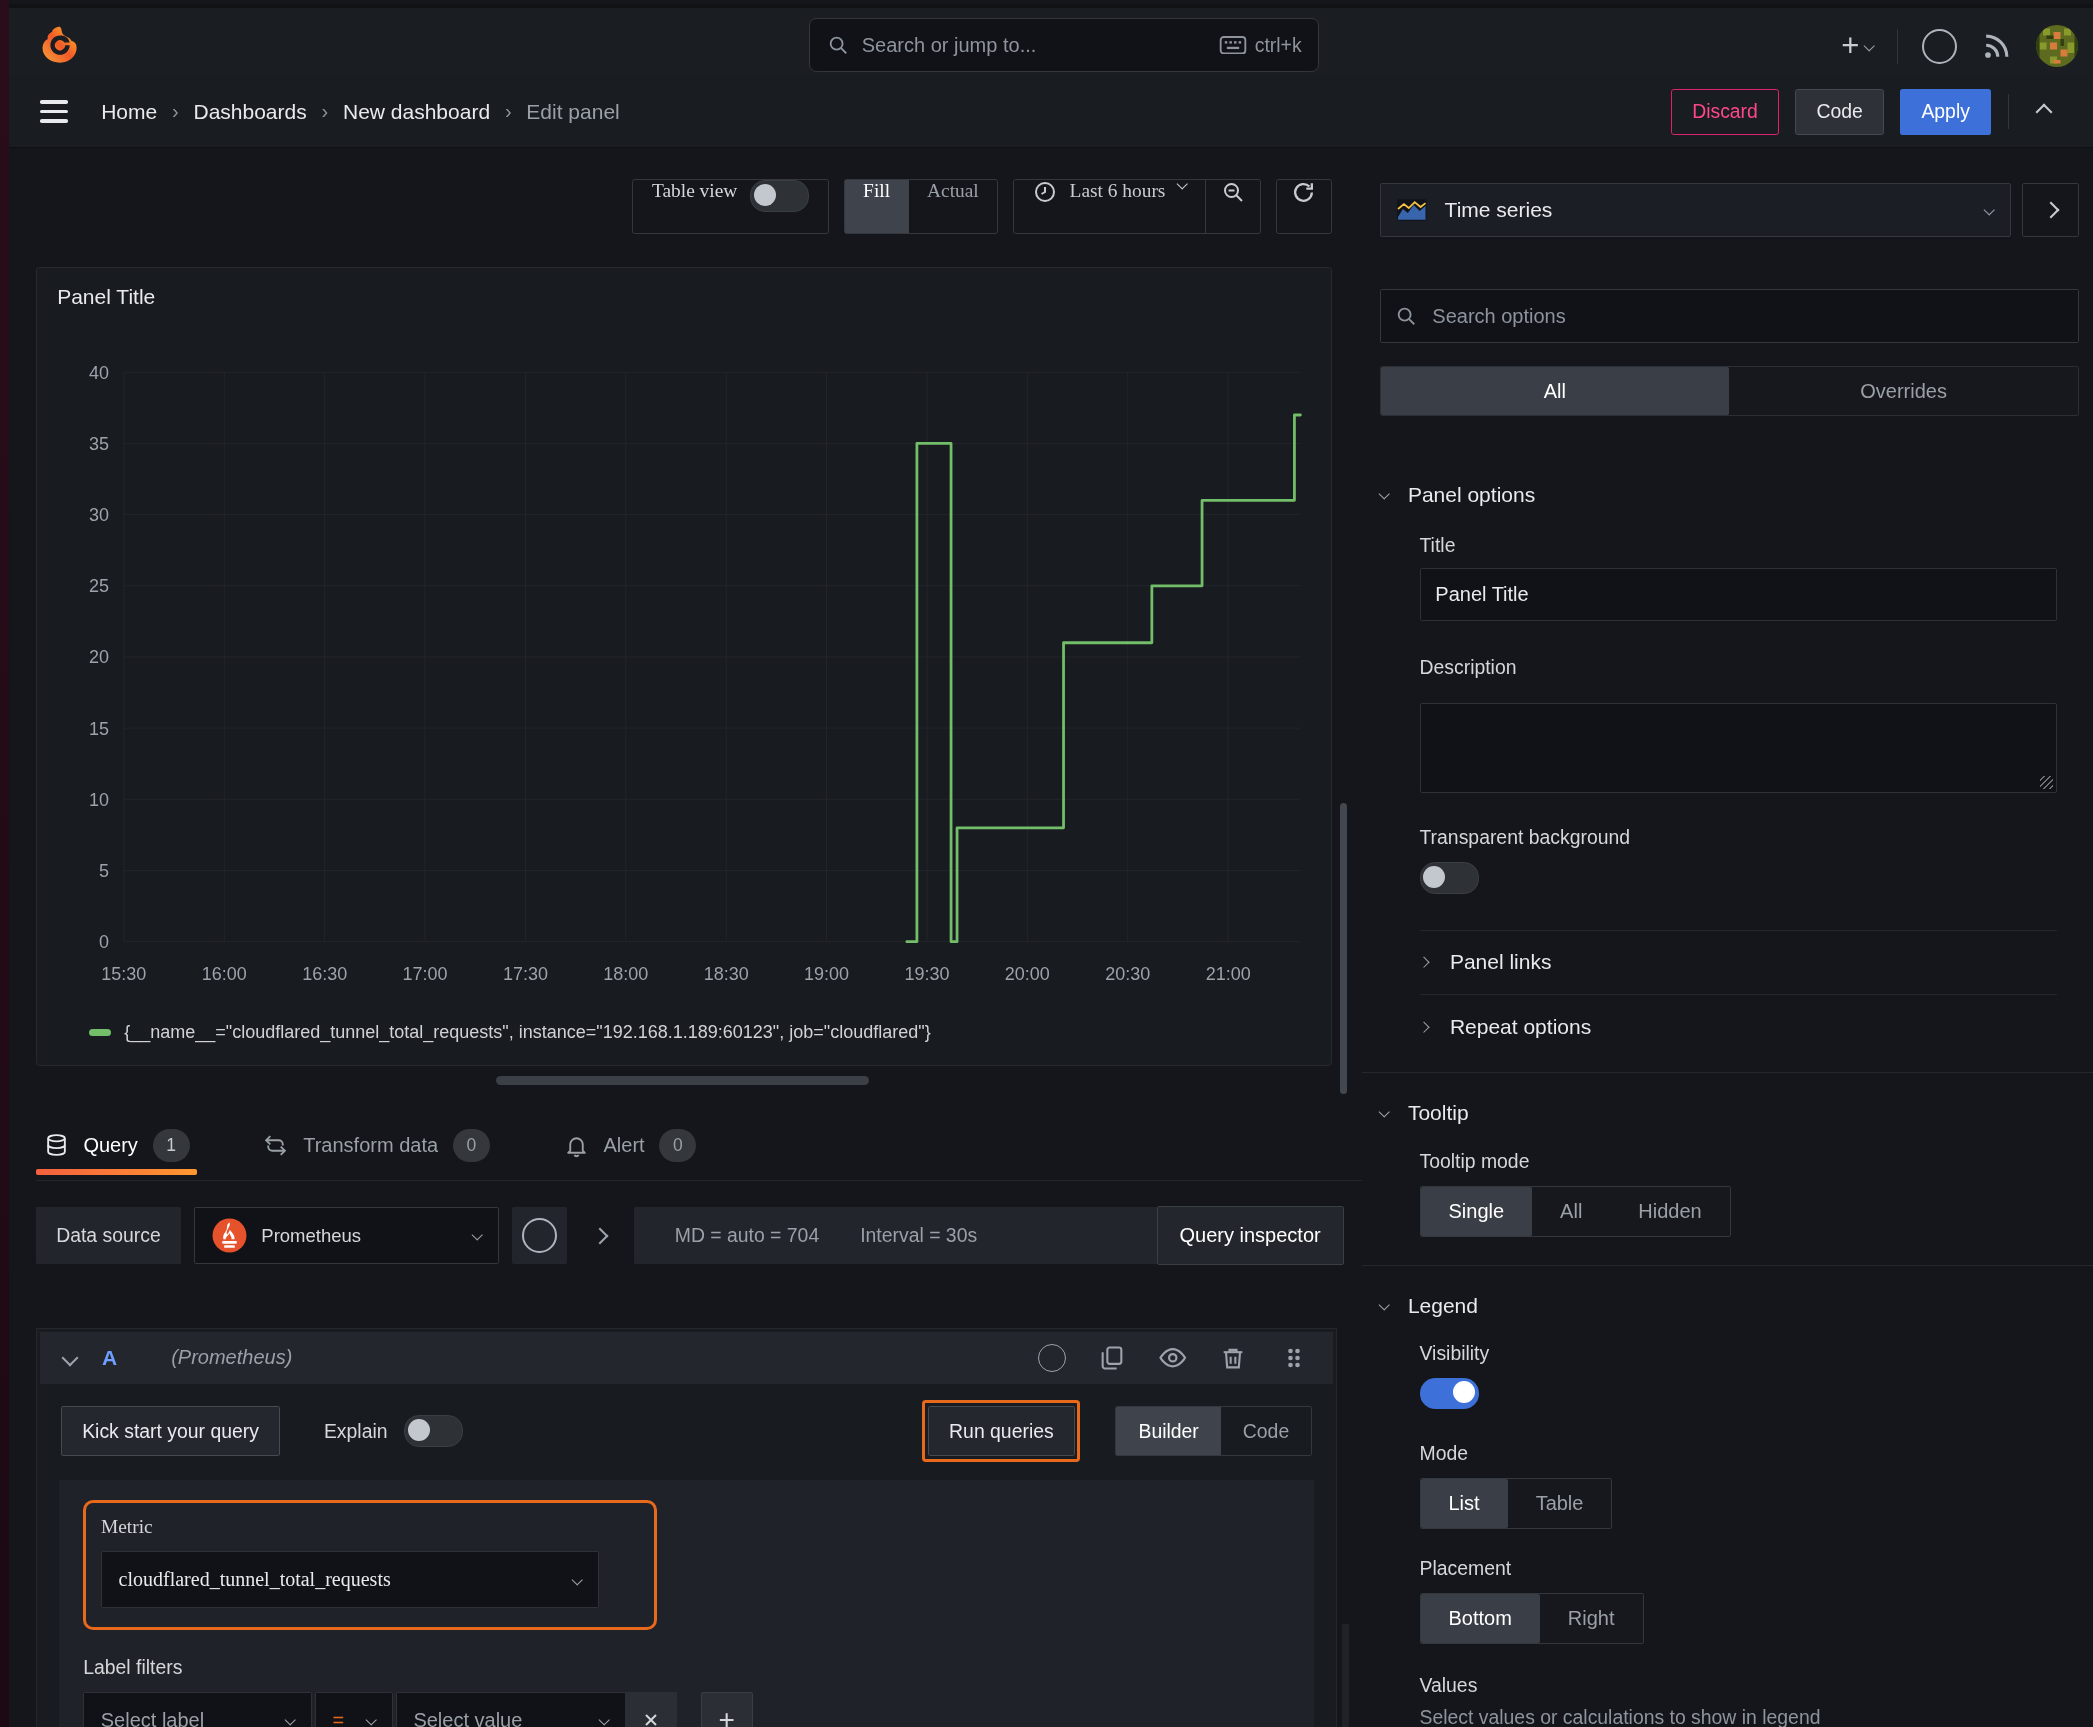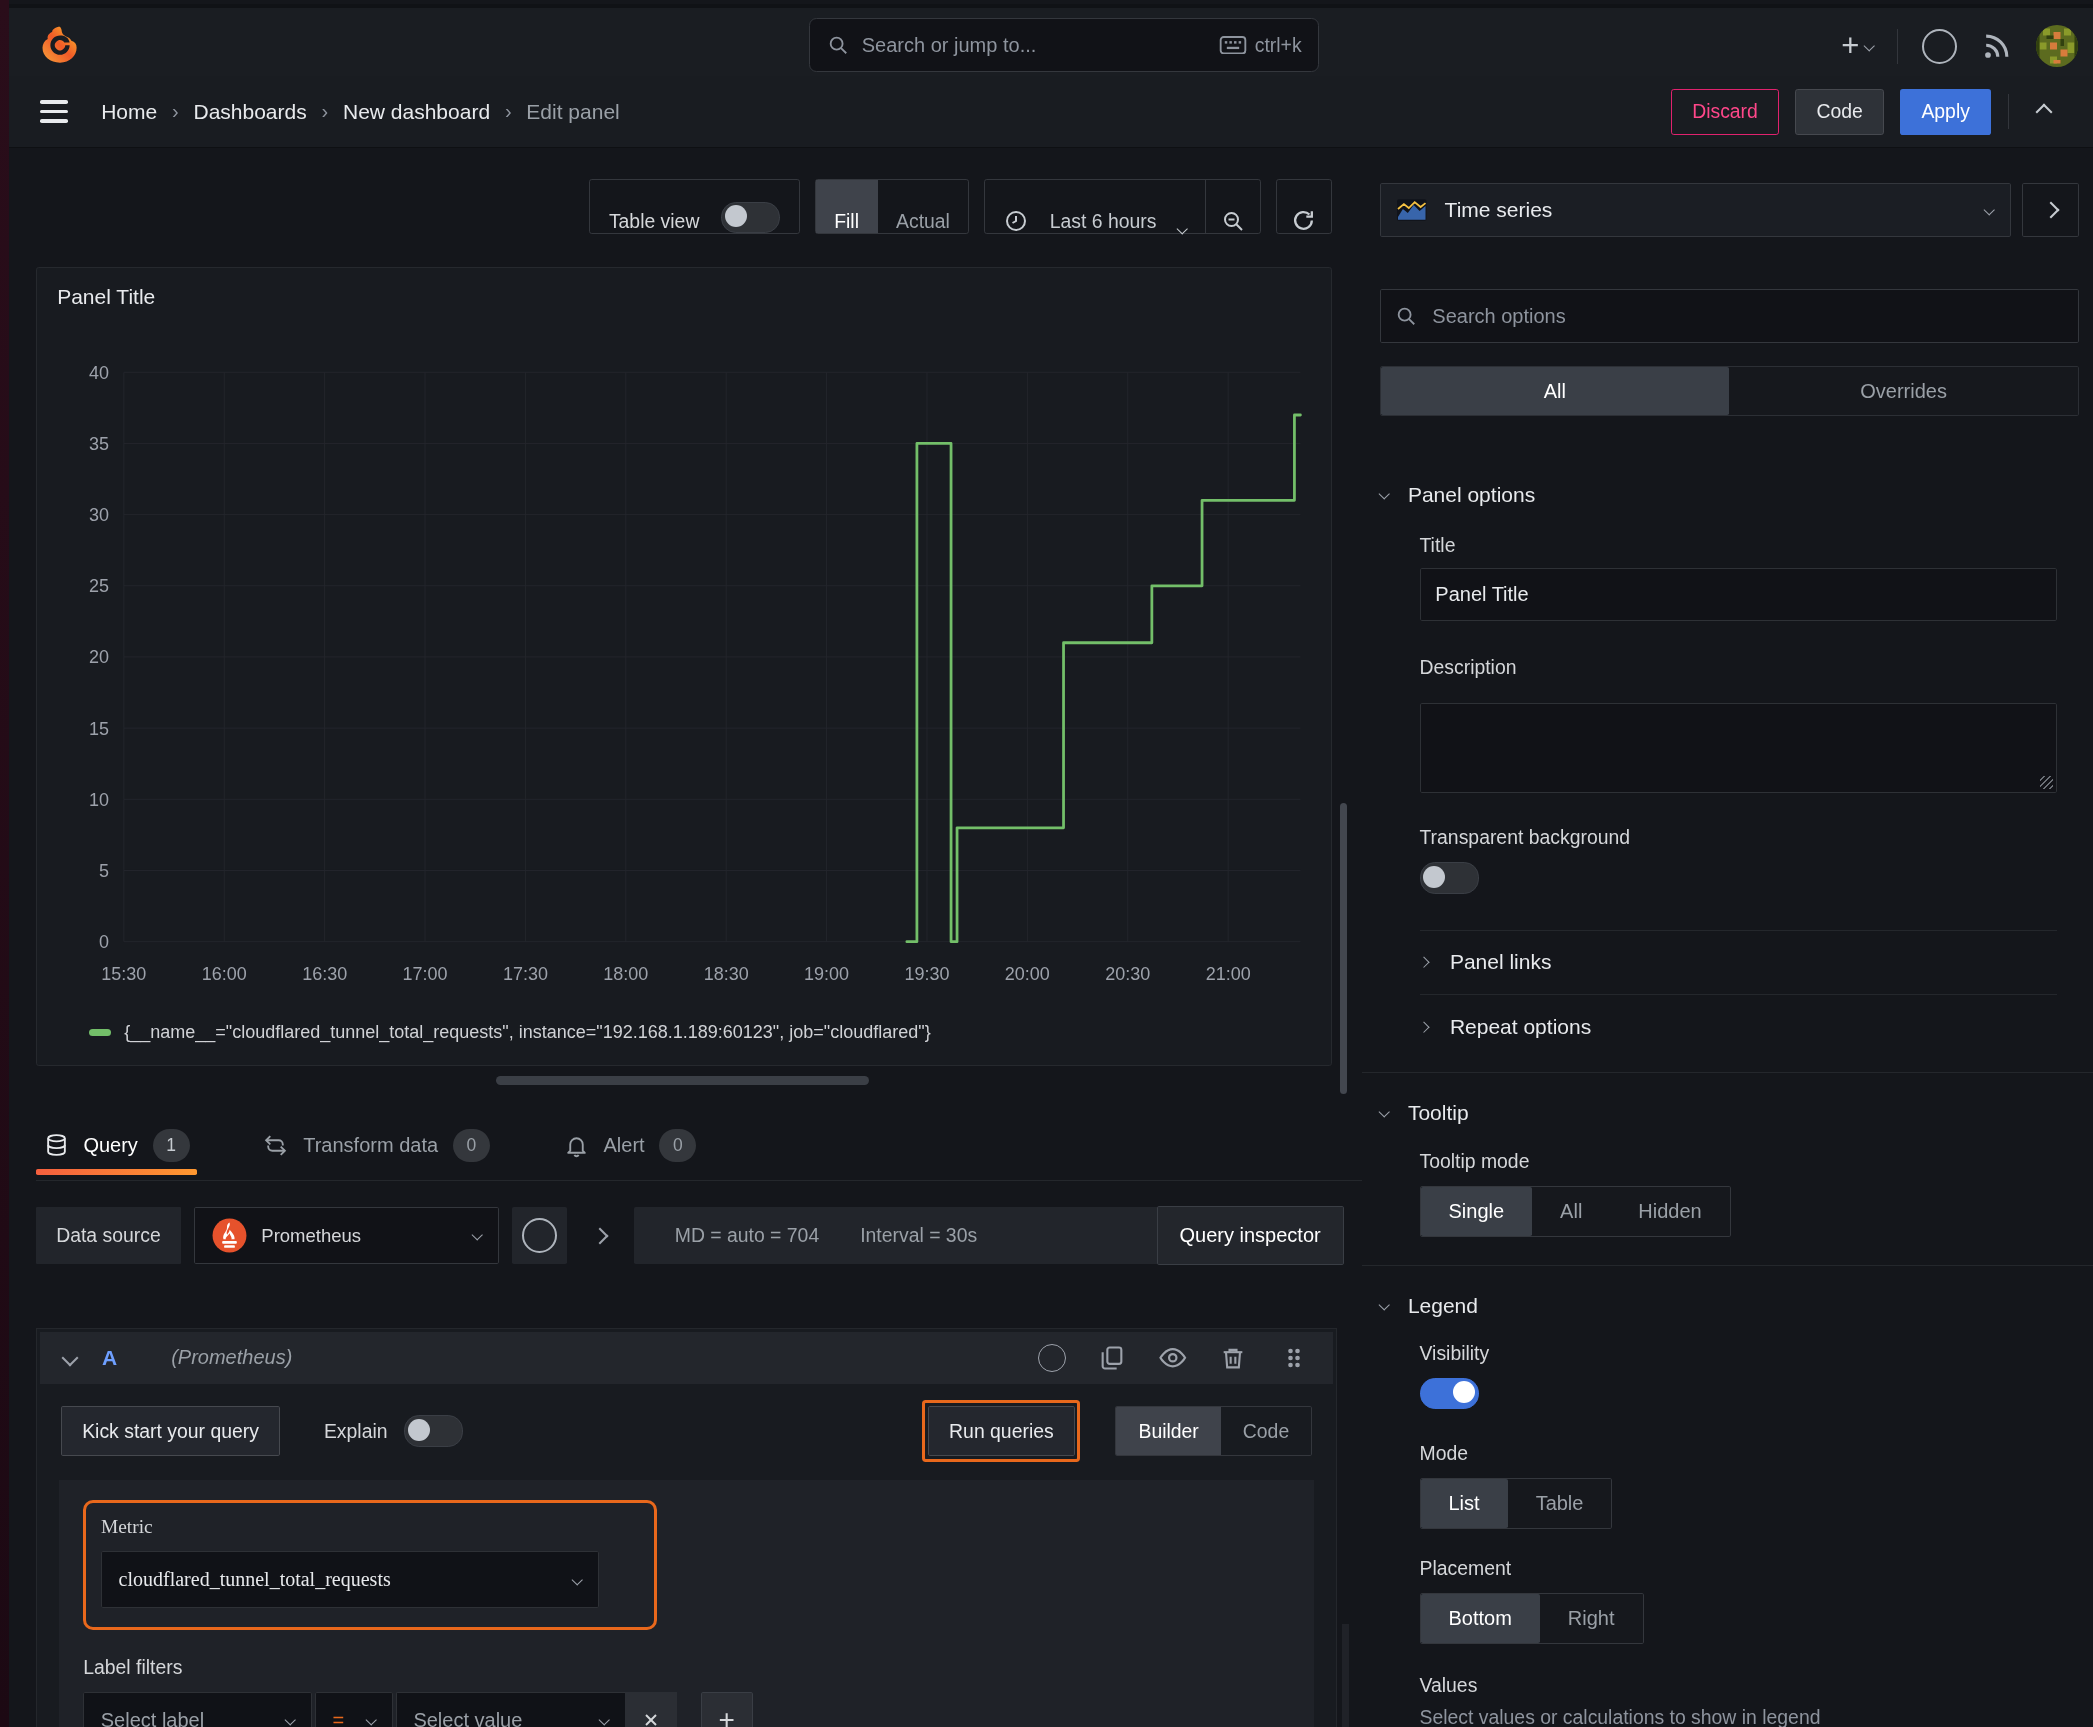--- a/index.html
+++ b/index.html
@@ -34,21 +34,21 @@
   
   .chev{display:inline-block;width:10px;height:10px;border-right:2.2px solid #9da2ab;border-bottom:2.2px solid #9da2ab;transform:rotate(45deg);}
   .chev.up{transform:rotate(225deg);}
   .chev.right{transform:rotate(-45deg);}
   .chev.light{border-color:#c7ccd1;}
   .chev.sm{width:7.4px;height:7.4px;border-width:1.8px;}
   
   .main{position:absolute;left:9.2px;top:148px;width:1353px;bottom:0;background:#14161b;}
   .panel-toolbar{position:absolute;top:31px;right:30px;display:flex;gap:14.8px;height:55px;align-items:center;color:#c7ccd1;}
   .tb-group{display:flex;align-items:stretch;height:55px;border:0.9px solid #34373d;border-radius:2.8px;box-sizing:border-box;}
-  .tb-item{display:flex;align-items:flex-end;gap:22px;padding:0 18.5px;cursor:pointer;font-size:19.4px;}
+  .tb-item{display:flex;align-items:flex-start;gap:13px;padding:0 18.5px;cursor:pointer;font-size:19.4px;font-family:Liberation Serif, serif;}
   .tb-sep{width:0.9px;background:#34373d;}
   .seg-on{background:#3f434b;color:#fff;}
   .toggle{position:relative;width:57px;height:29.5px;border-radius:14.8px;background:#2e3136;border:0.9px solid #3a3e45;display:inline-block;cursor:pointer;}
   .toggle .knob{position:absolute;left:2.8px;top:2.8px;width:22px;height:22px;border-radius:50%;background:#c3c8cf;}
   .toggle.on{background:#3d71d9;border-color:#3d71d9;}
   .toggle.on .knob{left:auto;right:2.8px;background:#fff;}
   .icon-btn{display:flex;align-items:center;justify-content:center;cursor:pointer;color:#c7ccd1;}
   
   .chart-panel{position:absolute;left:27px;top:119px;width:1296px;height:799px;background:#181b20;border:0.9px solid #26292e;border-radius:2.8px;box-sizing:border-box;}
   .chart-title{position:absolute;left:20px;top:16.6px;font-size:21px;color:#e8eaed;}

